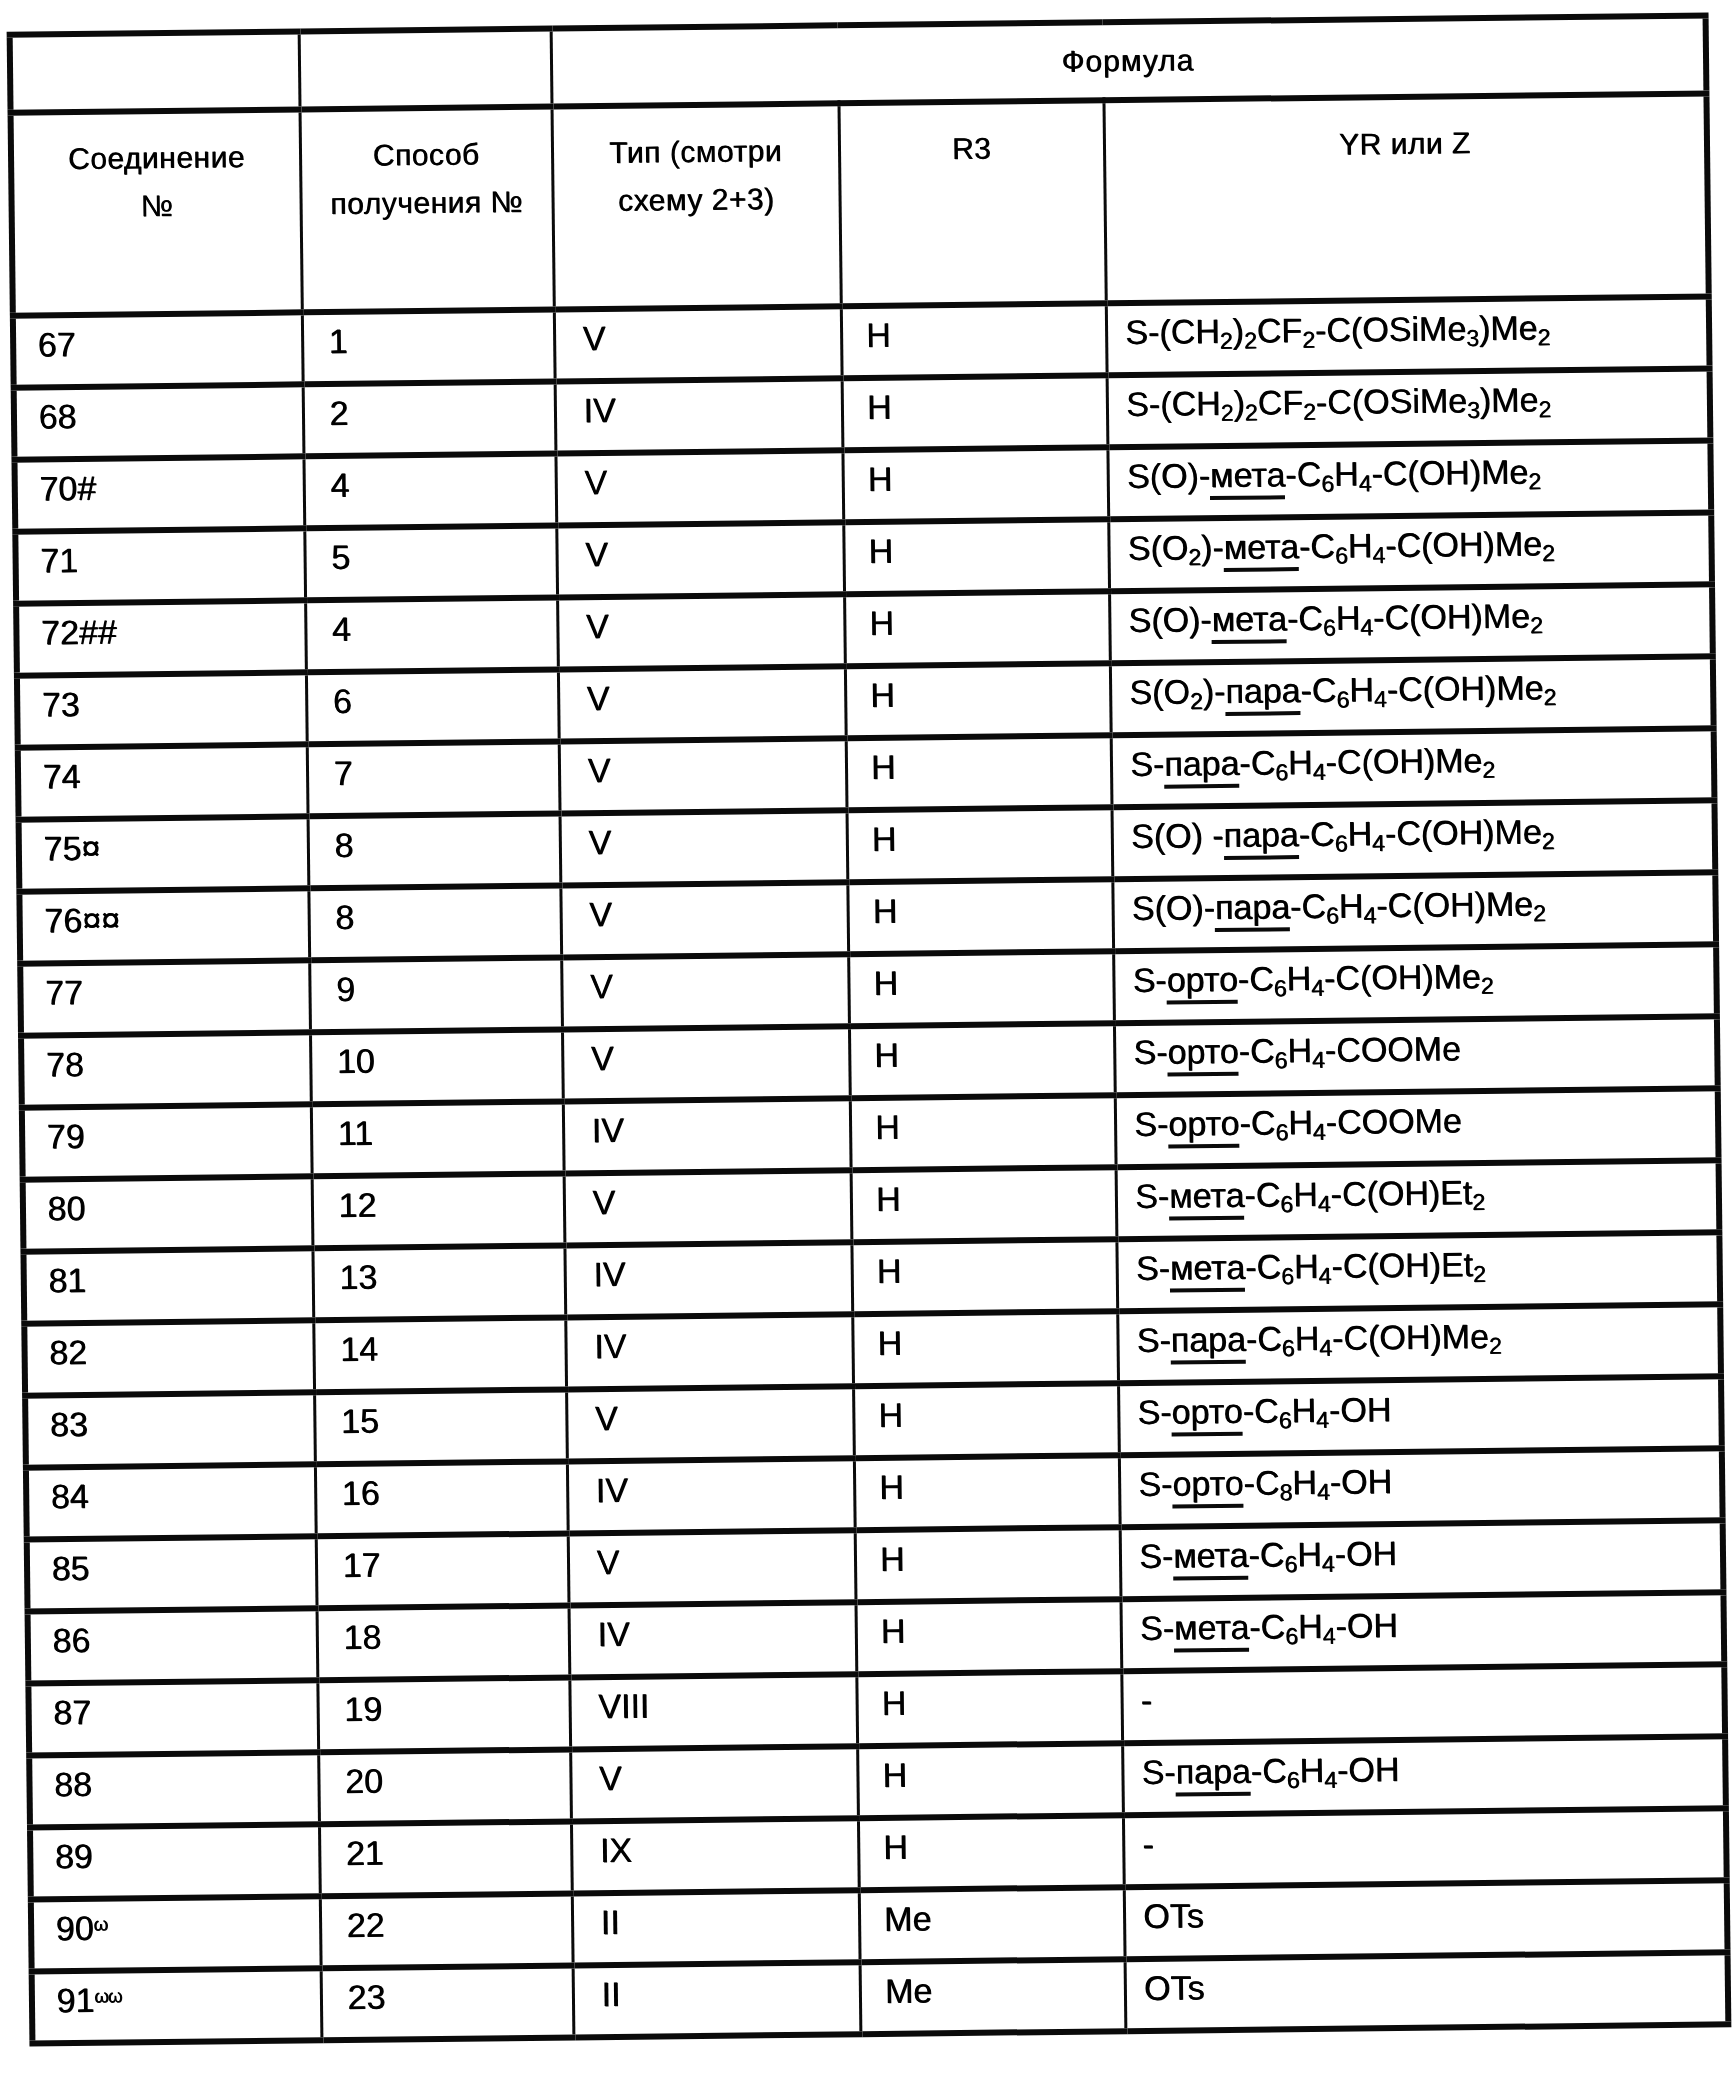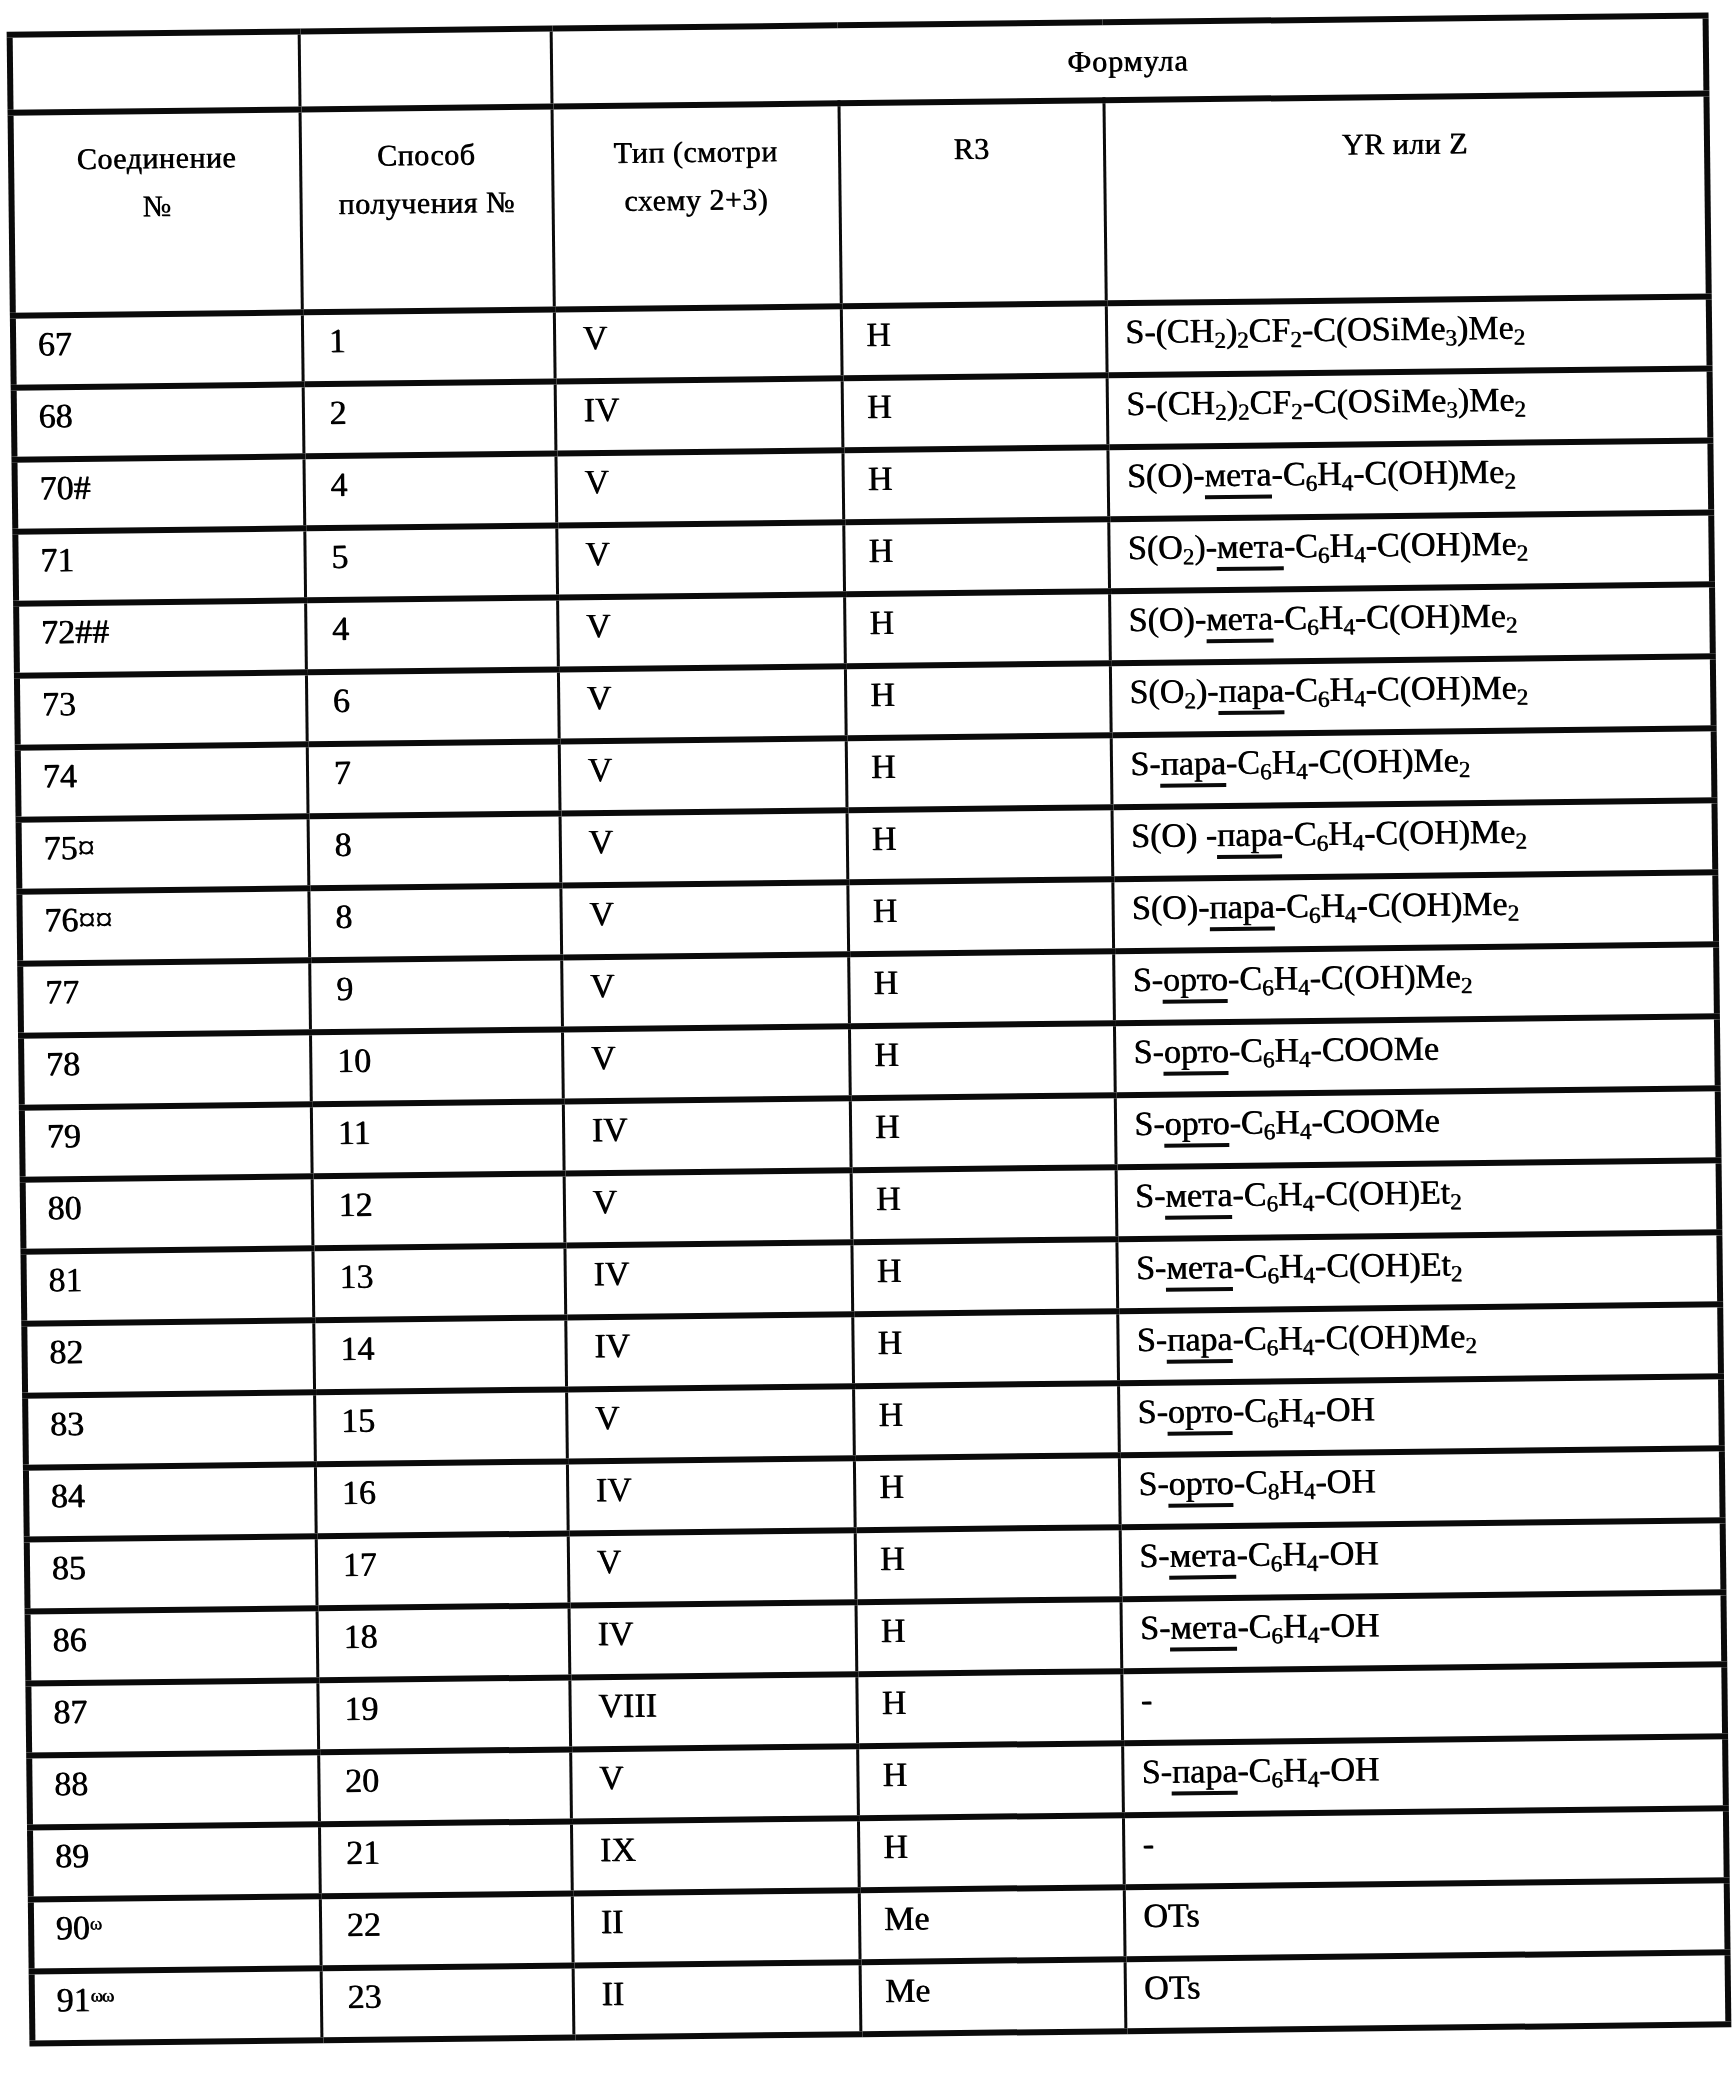--- a/index.html
+++ b/index.html
@@ -7,21 +7,21 @@
     padding: 0;
     background: #ffffff;
   }
   .page {
     position: relative;
     width: 1732px;
     height: 2095px;
     background: #ffffff;
     overflow: hidden;
     color: #000;
-    font-family: Liberation Serif, serif;
+    font-family: Liberation Sans, sans-serif;
     -webkit-font-smoothing: antialiased;
   }
   table.sheet {
     position: absolute;
     left: 17.6px;
     top: 21.5px;
     width: 1695px;
     border-collapse: collapse;
     table-layout: fixed;
     transform: rotate(-0.65deg);

